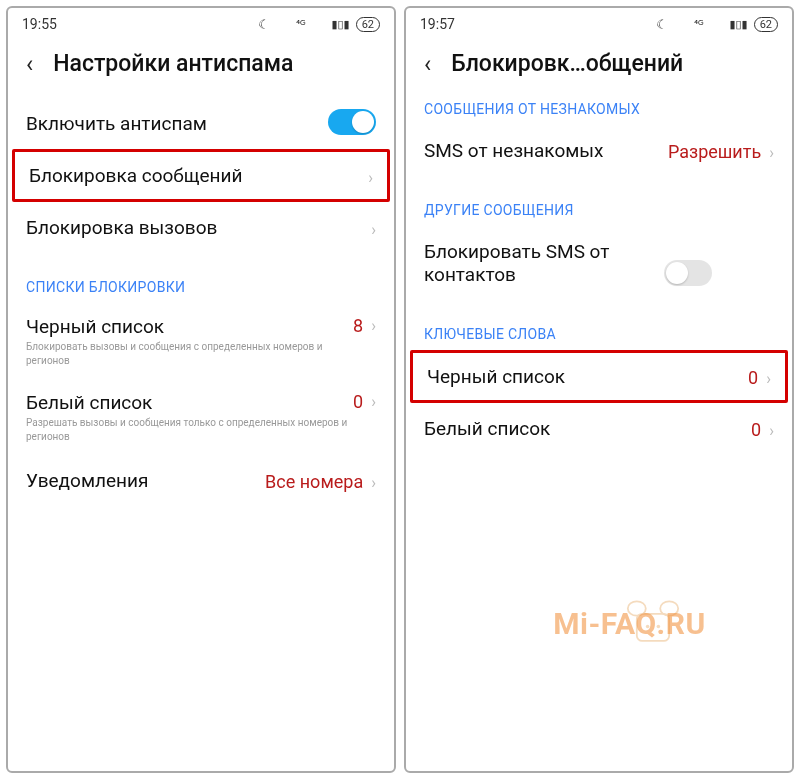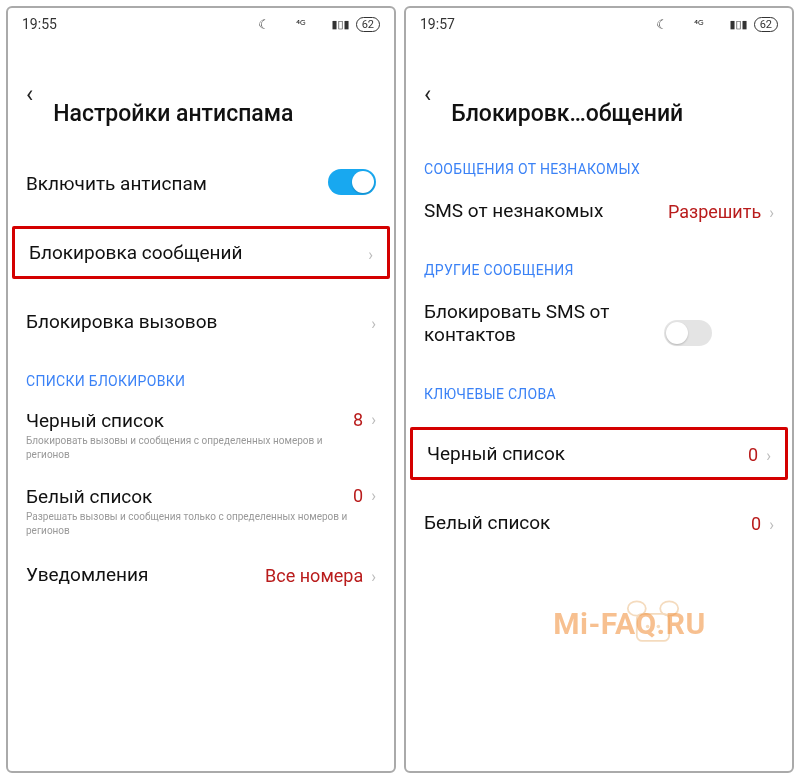--- a/index.html
+++ b/index.html
@@ -14,21 +14,20 @@
   }
   .phone {
     flex: 1;
     border: 2px solid #aaa;
     border-radius: 6px;
     background: #fff;
     display: flex;
     flex-direction: column;
     overflow: hidden;
     position: relative;
-    gap: 10px;
   }
   .status-bar {
     display: flex;
     justify-content: space-between;
     align-items: center;
     padding: 8px 14px 4px;
     font-size: 14px;
     color: #333;
   }
   .status-right {
@@ -52,21 +51,20 @@
   }
   .back-icon {
     font-size: 24px;
     color: #222;
     line-height: 1;
   }
   .page-title {
     font-size: 23px;
     font-weight: 500;
     color: #111;
-    margin-top: 40px;
   }
   .content { flex: 1; padding: 0 18px; }
   .row {
     display: flex;
     align-items: flex-end;
     padding: 14px 0;
   }
   .row-label {
     font-size: 19px;
     color: #111;
@@ -106,21 +104,21 @@
     box-shadow: 0 1px 2px rgba(0,0,0,0.2);
   }
   .toggle.on .knob { right: 2px; }
   .toggle.off .knob { left: 2px; }
   .row-multi { padding: 12px 0; }
   .row-multi .top { display:flex; align-items:flex-start; }
   .row-multi .right { display:flex; align-items:center; }
   .highlight {
     border: 3px solid #d40000;
     border-radius: 2px;
-    margin: 17px -14px;
+    margin: 0 -14px;
     padding: 0 14px;
   }
   .highlight .row { padding: 12px 0; }
   .watermark {
     position: absolute;
     left: 50%; transform: translateX(-30%);
     bottom: 130px;
     font-size: 30px;
     font-weight: 700;
     color: rgba(241,140,53,0.55);

